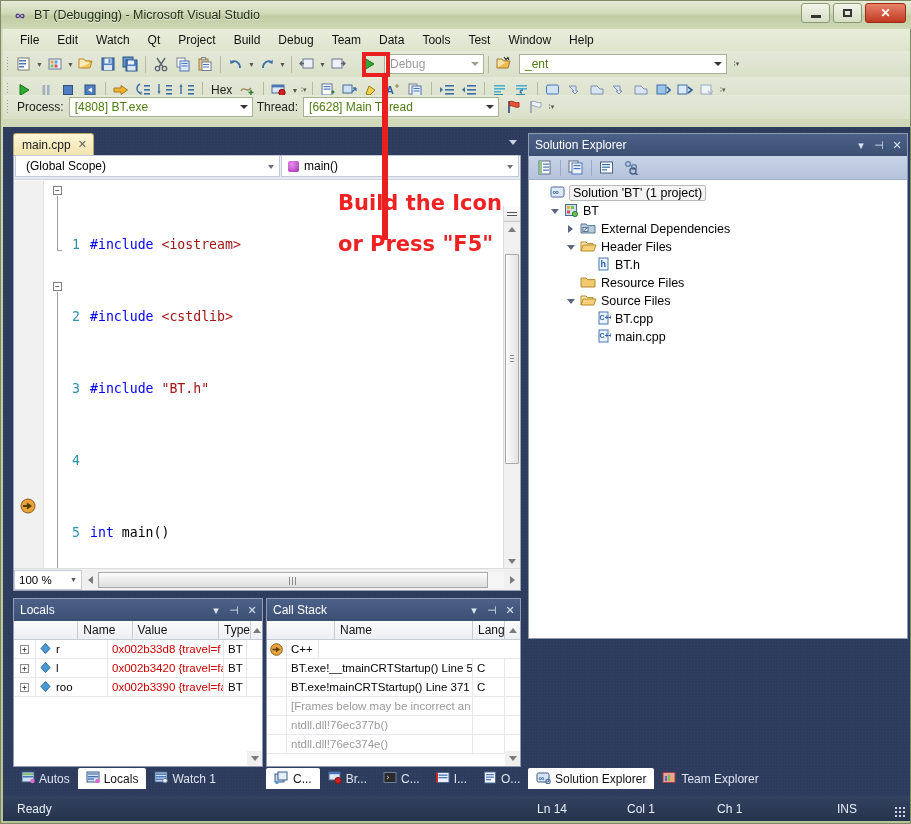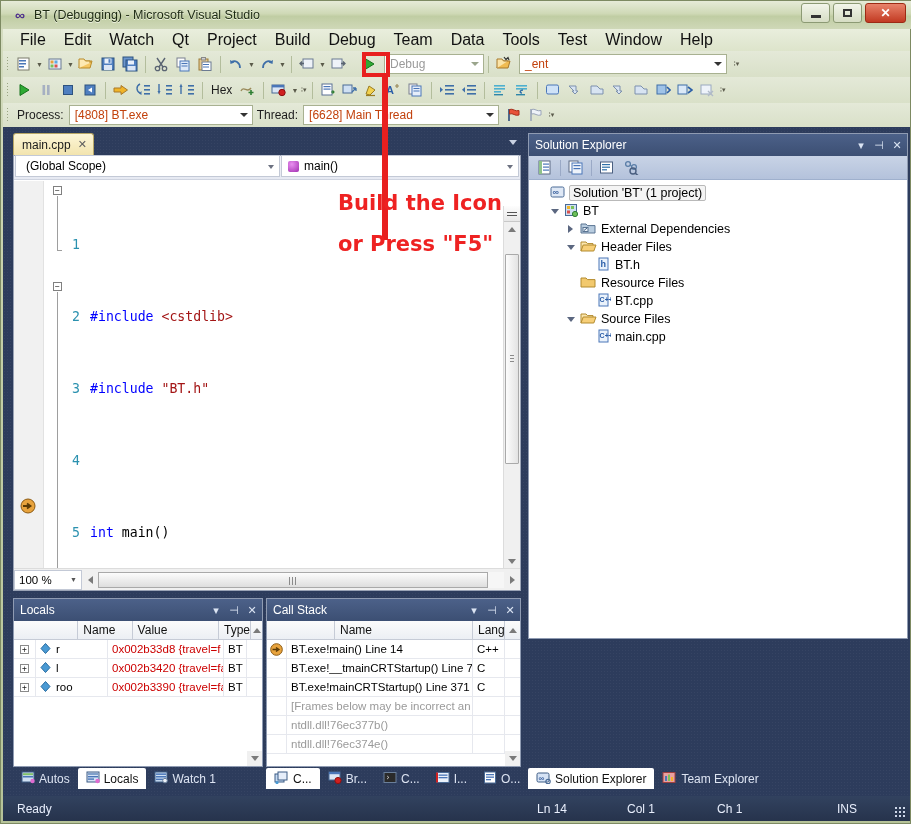--- a/index.html
+++ b/index.html
@@ -37,47 +37,47 @@
   .wb.close { width:41px; background:linear-gradient(180deg,#e8836b,#c23a22); border-color:#9c2a14; color:#fff; font-weight:bold; font-size:12px;}
   .wb .m { width:10px; height:3px; background:#333; margin-top:6px;}
   .wb .x { width:9px; height:8px; border:2px solid #333; }
 
   
   .menubar {
     position:absolute; left:2px; top:28px; width:907px; height:22px;
     background: linear-gradient(180deg,#e9eedd 0%, #dde4cb 100%);
     display:flex; align-items:center; padding-left:8px;
   }
-  .menu-item { font-size:16px; color:#111; padding:2px 9px; cursor:default; }
+  .menu-item { font-size:12px; color:#111; padding:2px 9px; cursor:default; }
 
   
   .toolbar {
     position:absolute; left:2px; width:907px; height:26px;
     background: linear-gradient(180deg,#e4e9d8 0%, #d9e0c8 100%);
     display:flex; align-items:center;
   }
   .tb1 { top:50px; }
   .tb2 { top:76px; }
-  .tb3 { top:102px; height:24px; }
+  .tb3 { top:94px; height:24px; }
   .grip { width:3px; height:16px; margin:0 4px 0 3px;
           background-image: radial-gradient(#9aa583 40%, transparent 41%);
           background-size:3px 3px; }
   .sep { width:1px; height:17px; background:#b3bd9c; margin:0 4px; }
   .tbtn { width:22px; height:21px; display:flex; align-items:center; justify-content:center; border:1px solid transparent; border-radius:2px; position:relative;}
   .tbtn svg { display:block; }
   .tcaret { width:9px; height:21px; display:flex; align-items:center; justify-content:center; font-size:7px; color:#5a5a4a;}
   .combo {
     height:20px; border:1px solid #a8b191; background:#fff;
     display:flex; align-items:center; font-size:12px; color:#888; padding-left:5px;
     position:relative;
   }
   .combo .cv { color:#9a9a9a; }
   .combo .arrow { position:absolute; right:4px; top:7px; width:0;height:0;
     border-left:4px solid transparent;border-right:4px solid transparent;border-top:4px solid #9aa58c;}
-  .combo.active .cv { color:#c2410c;text-align:right; }
+  .combo.active .cv { color:#4d7c0f;text-align:right; }
   .combo.active .arrow { border-top-color:#333; }
   .tb-label { font-size:12px; color:#1c1c1c; margin:0 5px 0 4px;}
 
   
   .client {
     position:absolute; left:2px; top:126px; width:907px; height:669px;
     background:#2d3c5c;
     background-image: radial-gradient(rgba(255,255,255,0.045) 35%, transparent 36%);
     background-size:3px 3px;
   }
@@ -620,21 +620,21 @@
       </div>
 
       <div class="fold" style="top:5px;">−</div>
       <div class="foldline" style="top:15px;height:54px;"></div>
       <div class="foldend" style="top:69px;"></div>
       <div class="fold" style="top:101px;">−</div>
       <div class="foldline" style="top:111px;height:276px;"></div>
       <div class="foldend" style="top:387px;"></div>
 
       <div class="code-lines">
-        <div class="crow"><span class="ln">1</span></div>
+        <div class="crow"><span class="ln">1</span><span class="ctext"><span class="pp">#include</span> <span class="str">&lt;iostream&gt;</span></span></div>
         <div class="crow"><span class="ln">2</span><span class="ctext"><span class="pp">#include</span> <span class="str">&lt;cstdlib&gt;</span></span></div>
         <div class="crow"><span class="ln">3</span><span class="ctext"><span class="pp">#include</span> <span class="str">"BT.h"</span></span></div>
         <div class="crow"><span class="ln">4</span><span class="ctext"></span></div>
         <div class="crow"><span class="ln">5</span><span class="ctext"><span class="kw">int</span> main()</span></div>
         
         
         
         
         
         
@@ -794,50 +794,50 @@
       <div class="tnode" style="padding-left:32px;">
         <span class="texp"></span>
         <span>
           <svg width="17" height="14">
               <path d="M1 12 L1 3 L6 3 L7.5 4.6 L15 4.6 L15 12 Z" fill="#f2c96e" stroke="#b38b2e"></path>
             </svg>
         </span>
         <span>Resource Files</span>
       </div>
 
-      <div class="tnode" style="padding-left:64px;">
-        <span>
-          <svg width="14" height="14">
-              <rect x="2" y="1" width="9" height="12" fill="#eaf2fb" stroke="#4a76b8"></rect>
-              <text x="2.6" y="9" font-family="Liberation Sans" font-size="7" fill="#2b5ea8" font-weight="bold">C++</text>
-            </svg>
-        </span>
-        <span>BT.cpp</span>
-      </div>
-
       <div class="tnode" style="padding-left:32px;">
         <span class="texp">
             <span class="tri-open"></span>
           </span>
         <span>
           <svg width="17" height="14">
               <path d="M1 12 L1 3 L6 3 L7.5 4.6 L13 4.6 L13 6" fill="#fbe6ae" stroke="#b38b2e"></path>
               <path d="M1 12 L3.2 6 L16 6 L13.8 12 Z" fill="#f7cf78" stroke="#b38b2e"></path>
             </svg>
         </span>
         <span>Source Files</span>
       </div>
 
       <div class="tnode" style="padding-left:64px;">
         <span>
           <svg width="14" height="14">
               <rect x="2" y="1" width="9" height="12" fill="#eaf2fb" stroke="#4a76b8"></rect>
               <text x="2.6" y="9" font-family="Liberation Sans" font-size="7" fill="#2b5ea8" font-weight="bold">C++</text>
             </svg>
         </span>
+        <span>BT.cpp</span>
+      </div>
+
+      <div class="tnode" style="padding-left:64px;">
+        <span>
+          <svg width="14" height="14">
+              <rect x="2" y="1" width="9" height="12" fill="#eaf2fb" stroke="#4a76b8"></rect>
+              <text x="2.6" y="9" font-family="Liberation Sans" font-size="7" fill="#2b5ea8" font-weight="bold">C++</text>
+            </svg>
+        </span>
         <span>main.cpp</span>
       </div>
     </div>
   </div>
 
   <div class="panel" style="left:12px;top:597px;width:250px;height:169px;">
     <div class="panel-head">
       <span class="ph-title">Locals</span>
       <span class="ph-btn">▾</span>
       <span class="ph-btn">⊣</span>
@@ -919,27 +919,26 @@
         </div>
     </div>
 
     <div class="grow">
       <div class="gcell" style="width:20px;padding:0;justify-content:center;">
         <svg width="13" height="13">
             <circle cx="6.5" cy="6.5" r="5.8" fill="#e8a33d" stroke="#8c5a12"></circle>
             <path d="M2.5 6.5 L7.5 6.5 M6 4.5 L8.8 6.5 L6 8.5" stroke="#5a3a06" stroke-width="1.5" fill="none"></path>
           </svg>
       </div>
-      <div class="gcell" style="flex:1;">BT.exe!main()  Line 14</div>
       <div class="gcell" style="width:32px;">C++</div>
       <div style="width:15px;background:#f4f4f4;"></div>
     </div>
     <div class="grow">
       <div class="gcell" style="width:20px;padding:0;"></div>
-      <div class="gcell" style="flex:1;">BT.exe!__tmainCRTStartup()  Line 7</div>
+      <div class="gcell" style="flex:1;">BT.exe!__tmainCRTStartup()  Line 5</div>
       <div class="gcell" style="width:32px;">C</div>
       <div style="width:15px;background:#f4f4f4;"></div>
     </div>
     <div class="grow">
       <div class="gcell" style="width:20px;padding:0;"></div>
       <div class="gcell" style="flex:1;">BT.exe!mainCRTStartup()  Line 371</div>
       <div class="gcell" style="width:32px;">C</div>
       <div style="width:15px;background:#f4f4f4;"></div>
     </div>
     <div class="grow">

